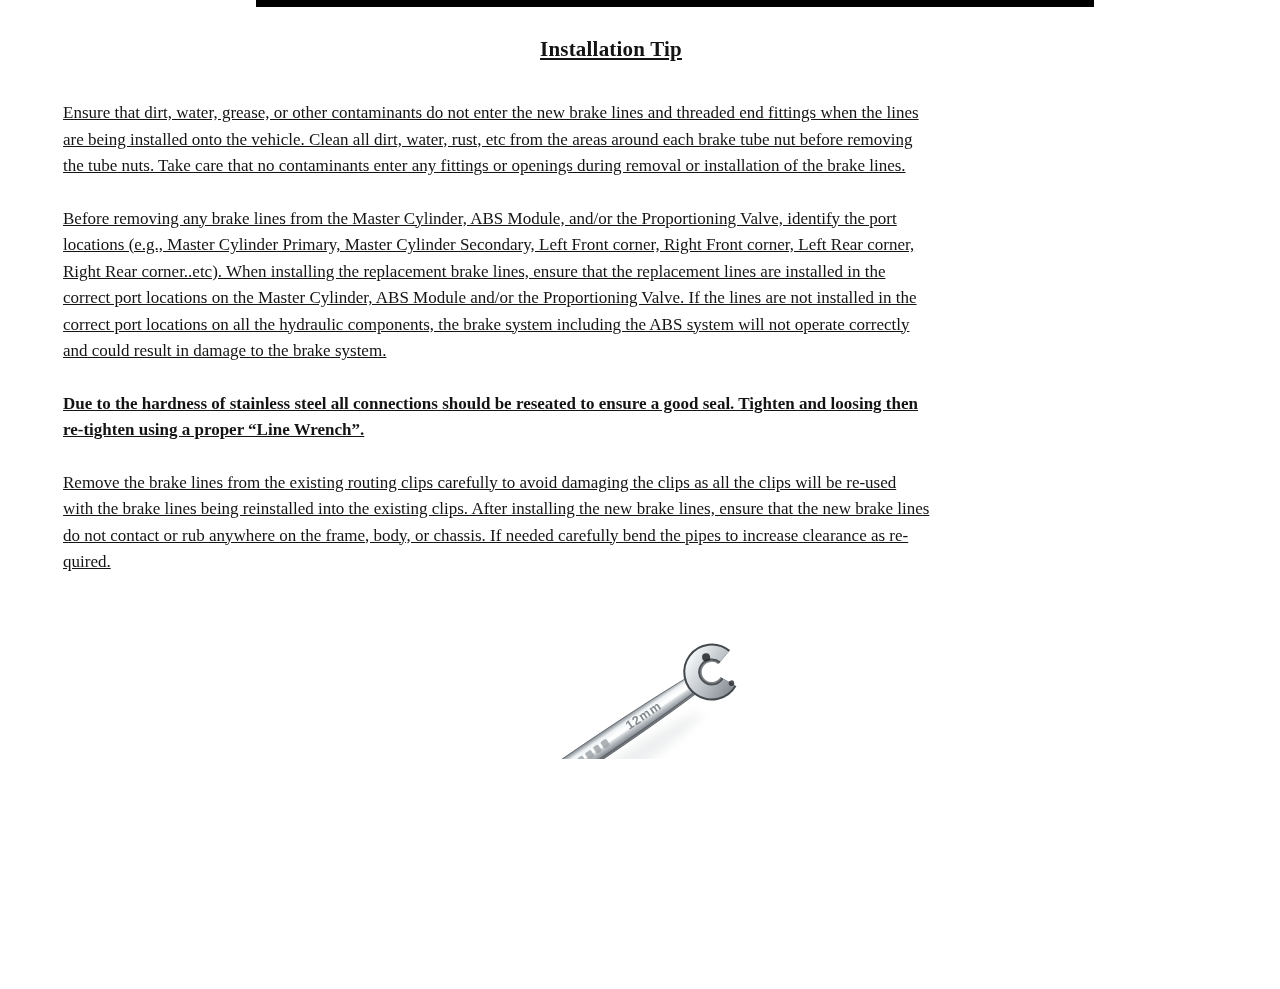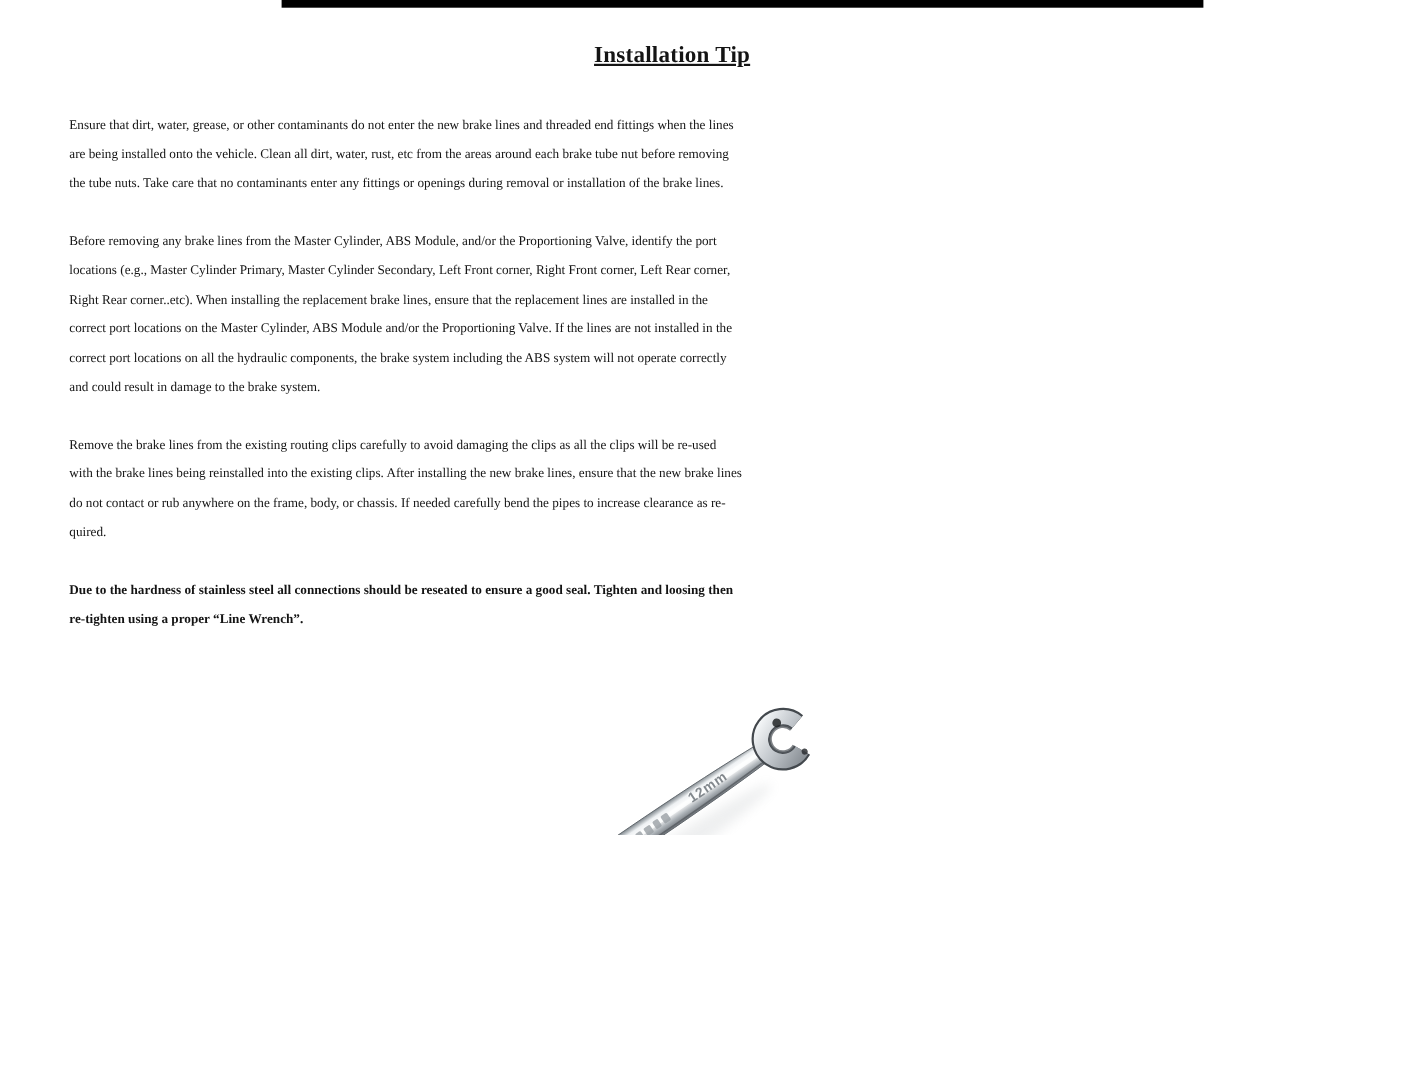--- a/index.html
+++ b/index.html
@@ -33,23 +33,24 @@
     line-height: 26px;
     font-weight: bold;
     text-decoration: underline;
     letter-spacing: 0.2px;
   }
   .doc-body {
     padding: 38px 58px 0 63px;
   }
   .para {
     margin: 0 0 26px 0;
-    font-size: 12px;
+    font-size: 17px;
     line-height: 26.5px;
     white-space: pre-line;
+    text-decoration: underline;
   }
   .para.bold {
     font-weight: bold;
   }
   .wrench-figure {
     position: absolute;
     left: 392px;
     top: 612px;
     width: 420px;
     height: 310px;
@@ -73,26 +74,26 @@
   <main class="doc-body">
       <p class="para">Ensure that dirt, water, grease, or other contaminants do not enter the new brake lines and threaded end fittings when the lines
 are being installed onto the vehicle. Clean all dirt, water, rust, etc from the areas around each brake tube nut before removing
 the tube nuts. Take care that no contaminants enter any fittings or openings during removal or installation of the brake lines.</p>
       <p class="para">Before removing any brake lines from the Master Cylinder, ABS Module, and/or the Proportioning Valve, identify the port
 locations (e.g., Master Cylinder Primary, Master Cylinder Secondary, Left Front corner, Right Front corner, Left Rear corner,
 Right Rear corner..etc). When installing the replacement brake lines, ensure that the replacement lines are installed in the
 correct port locations on the Master Cylinder, ABS Module and/or the Proportioning Valve. If the lines are not installed in the
 correct port locations on all the hydraulic components, the brake system including the ABS system will not operate correctly
 and could result in damage to the brake system.</p>
+      <p class="para bold">Due to the hardness of stainless steel all connections should be reseated to ensure a good seal. Tighten and loosing then
+re-tighten using a proper “Line Wrench”.</p>
       <p class="para">Remove the brake lines from the existing routing clips carefully to avoid damaging the clips as all the clips will be re-used
 with the brake lines being reinstalled into the existing clips. After installing the new brake lines, ensure that the new brake lines
 do not contact or rub anywhere on the frame, body, or chassis. If needed carefully bend the pipes to increase clearance as re-
 quired.</p>
-      <p class="para bold">Due to the hardness of stainless steel all connections should be reseated to ensure a good seal. Tighten and loosing then
-re-tighten using a proper “Line Wrench”.</p>
     </main>
 
   <div class="wrench-figure">
     <svg width="420" height="310" viewBox="0 0 420 310">
       <defs>
         <linearGradient id="gShaft" x1="0" y1="0" x2="0" y2="1">
           <stop offset="0" stop-color="#7e868c"></stop>
           <stop offset="0.22" stop-color="#eef1f3"></stop>
           <stop offset="0.45" stop-color="#ffffff"></stop>
           <stop offset="0.72" stop-color="#aeb4b9"></stop>

